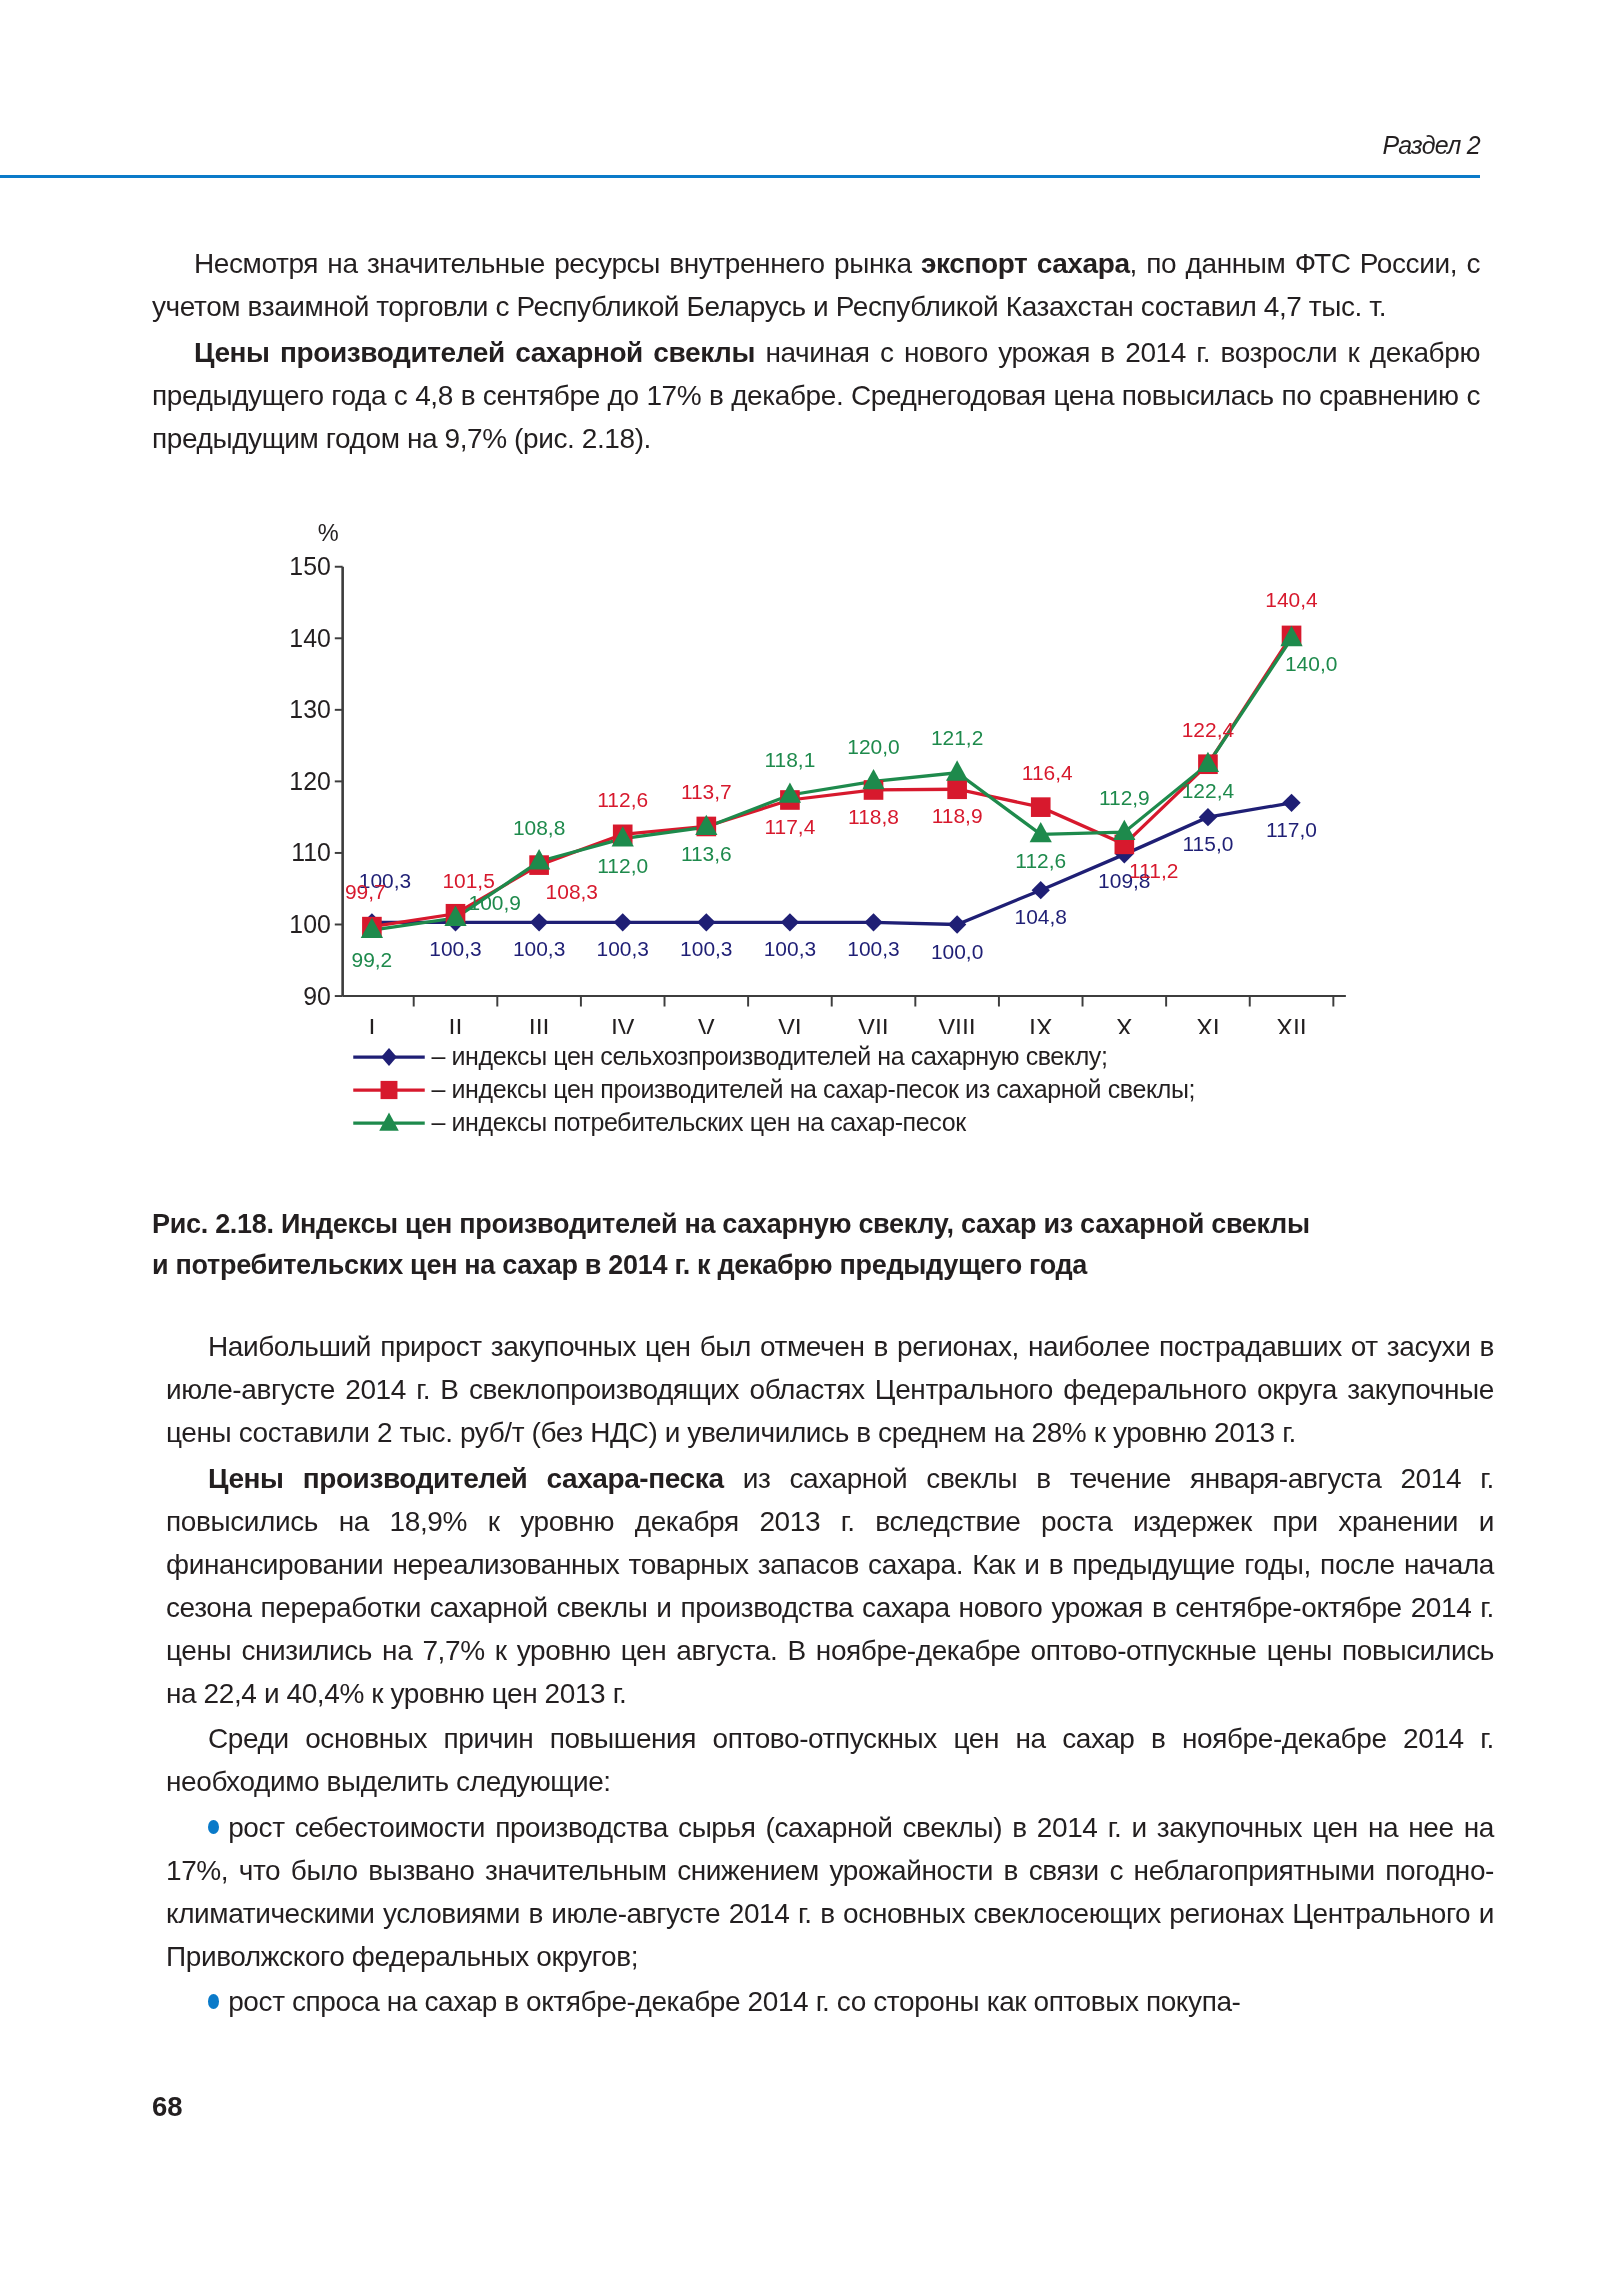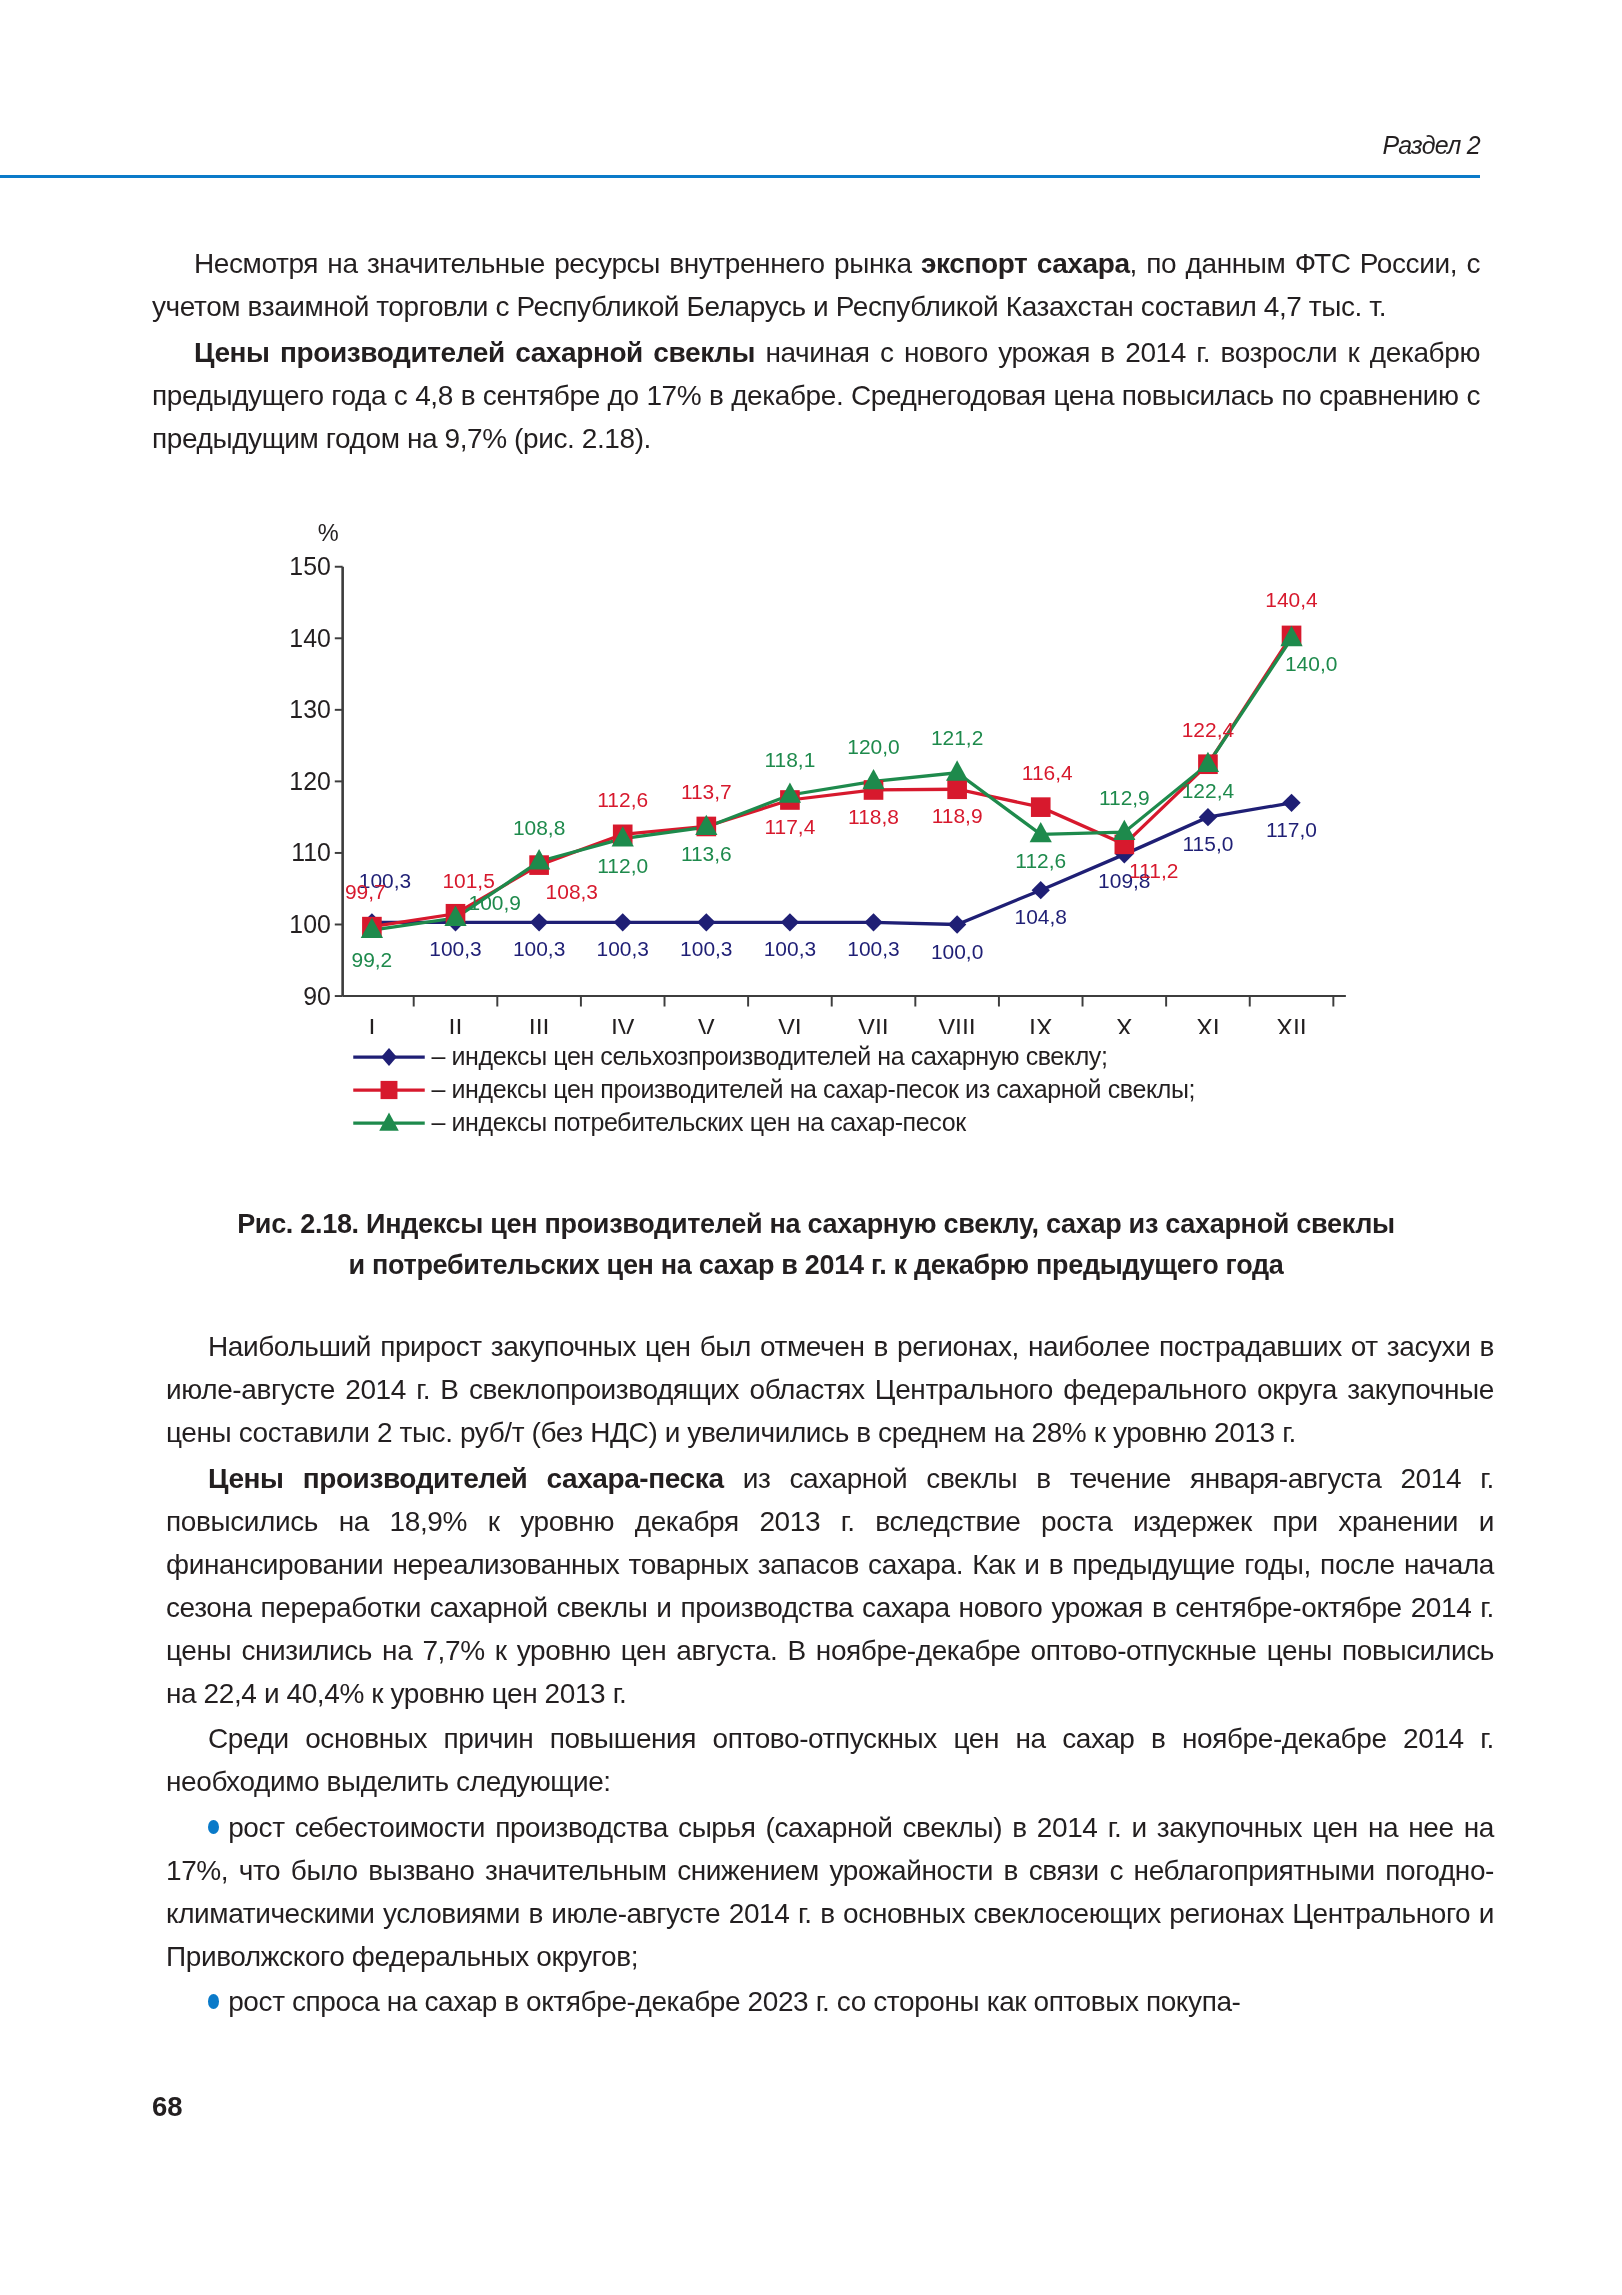--- a/index.html
+++ b/index.html
@@ -14,21 +14,21 @@
   .bold { font-weight: bold; }
   .bullet-dot { display: inline-block; width: 11px; height: 14.4px; border-radius: 50%;
          background: #0a7ac9; margin-right: 9.2px; vertical-align: 2.6px; }
   #p1 { top: 242px; }
   #p2 { top: 1325px; margin-left: 14px; }
   .chart-wrap { position: absolute; left: 249px; top: 517px; width: 1165px; height: 648px; }
   .chart-svg { position: absolute; left: 0; top: 0; }
   .legend { position: absolute; left: 353px; top: 1040px; font-size: 25px; line-height: 33px; letter-spacing: -0.4px; }
   .legend-row { display: flex; align-items: center; height: 33px; text-align: center; }
   .legend-swatch { width: 72px; height: 26px; margin-right: 6.5px; }
-  .caption { position: absolute; left: 152px; width: 1328px; top: 1204px; text-align: center;
+  .caption { position: absolute; left: 152px; width: 1328px; top: 1204px; 
          font-weight: bold; font-size: 27px; line-height: 41px; letter-spacing: -0.3px; }
   .page-number { position: absolute; left: 152px; top: 2091px; font-weight: bold; font-size: 27.5px; }
 </style>
 </head>
 <body>
 
 <div class="section-label">Раздел 2</div>
 <div class="header-rule"></div>
 
 <div class="text-block" id="p1">
@@ -184,17 +184,17 @@
 <div class="caption">
   <div>Рис. 2.18. Индексы цен производителей на сахарную свеклу, сахар из сахарной свеклы</div>
   <div>и потребительских цен на сахар в 2014 г. к декабрю предыдущего года</div>
 </div>
 
 <div class="text-block" id="p2">
   <p>Наибольший прирост закупочных цен был отмечен в регионах, наиболее пострадавших от засухи в июле-августе 2014 г. В свеклопроизводящих областях Центрального федерального округа закупочные цены составили 2 тыс. руб/т (без НДС) и увеличились в среднем на 28% к уровню 2013 г.</p>
   <p><span class="bold">Цены производителей сахара-песка</span><span> из сахарной свеклы в течение января-августа 2014 г. повысились на 18,9% к уровню декабря 2013 г. вследствие роста издержек при хранении и финансировании нереализованных товарных запасов сахара. Как и в предыдущие годы, после начала сезона переработки сахарной свеклы и производства сахара нового урожая в сентябре-октябре 2014 г. цены снизились на 7,7% к уровню цен августа. В ноябре-декабре оптово-отпускные цены повысились на 22,4 и 40,4% к уровню цен 2013 г.</span></p>
   <p>Среди основных причин повышения оптово-отпускных цен на сахар в ноябре-декабре 2014 г. необходимо выделить следующие:</p>
   <p><span class="bullet-dot"></span><span>рост себестоимости производства сырья (сахарной свеклы) в 2014 г. и закупочных цен на нее на 17%, что было вызвано значительным снижением урожайности в связи с неблагоприятными погодно-климатическими условиями в июле-августе 2014 г. в основных свеклосеющих регионах Центрального и Приволжского федеральных округов;</span></p>
-  <p><span class="bullet-dot"></span><span>рост спроса на сахар в октябре-декабре 2023 г. со стороны как оптовых покупа-</span></p>
+  <p><span class="bullet-dot"></span><span>рост спроса на сахар в октябре-декабре 2014 г. со стороны как оптовых покупа-</span></p>
 </div>
 
 <div class="page-number">68</div>
 
 
 </body></html>

